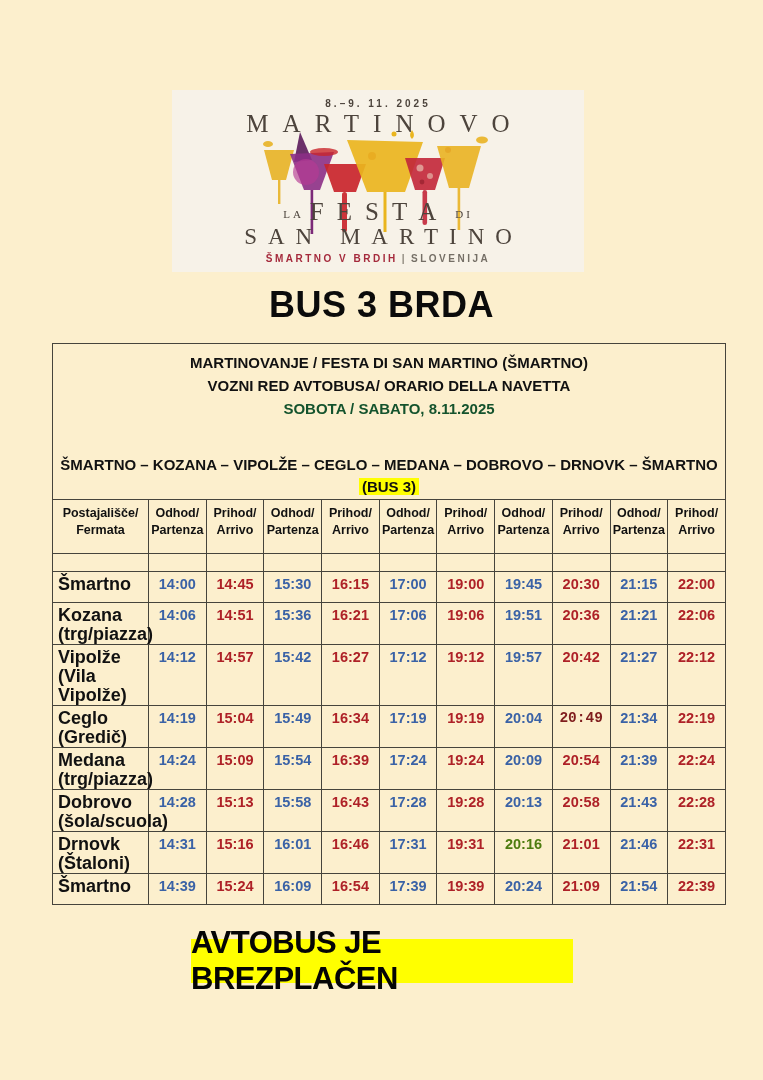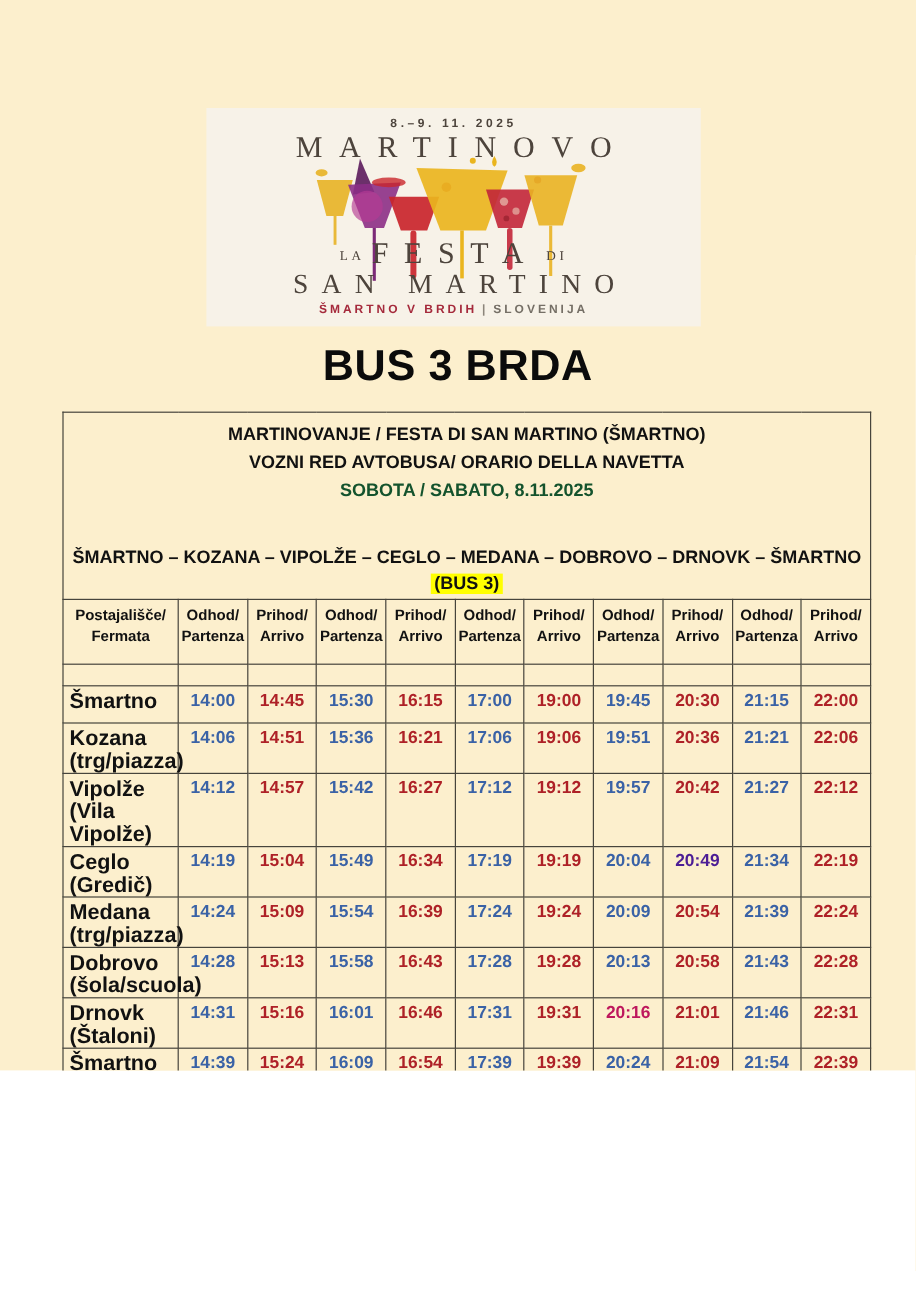--- a/index.html
+++ b/index.html
@@ -1,18 +1,18 @@
 <!DOCTYPE html>
 <html><head>
 <meta charset="utf-8">
 <style>
   html,body{margin:0;padding:0;}
   .page{
     position:relative;
-    width:763px;height:892px;
+    width:763px;height:1080px;
     background:#FCEFCD;
     font-family:"Liberation Sans",sans-serif;
     overflow:hidden;
   }
   
   .logo-box{
     position:absolute;left:172px;top:90px;width:412px;height:182px;
     background:#F7F2E8;overflow:hidden;
   }
   .logo-box .txt{position:absolute;width:100%;text-align:center;color:#4D443C;z-index:2;}
@@ -253,21 +253,21 @@
         </tr>
         <tr>
           <td class="stop-cell">Ceglo (Gredič)</td>
           <td class="time-cell" style="color: rgb(58, 98, 166);">14:19</td>
           <td class="time-cell" style="color: rgb(174, 33, 39);">15:04</td>
           <td class="time-cell" style="color: rgb(58, 98, 166);">15:49</td>
           <td class="time-cell" style="color: rgb(174, 33, 39);">16:34</td>
           <td class="time-cell" style="color: rgb(58, 98, 166);">17:19</td>
           <td class="time-cell" style="color: rgb(174, 33, 39);">19:19</td>
           <td class="time-cell" style="color: rgb(58, 98, 166);">20:04</td>
-          <td class="time-cell" style="color: #4c1d95;">20:49</td>
+          <td class="time-cell" style="color: #7f1d1d; font-family: Liberation Mono, monospace;">20:49</td>
           <td class="time-cell" style="color: rgb(58, 98, 166);">21:34</td>
           <td class="time-cell" style="color: rgb(174, 33, 39);">22:19</td>
         </tr>
         <tr>
           <td class="stop-cell">Medana (trg/piazza)</td>
           <td class="time-cell" style="color: rgb(58, 98, 166);">14:24</td>
           <td class="time-cell" style="color: rgb(174, 33, 39);">15:09</td>
           <td class="time-cell" style="color: rgb(58, 98, 166);">15:54</td>
           <td class="time-cell" style="color: rgb(174, 33, 39);">16:39</td>
           <td class="time-cell" style="color: rgb(58, 98, 166);">17:24</td>
@@ -291,21 +291,21 @@
           <td class="time-cell" style="color: rgb(174, 33, 39);">22:28</td>
         </tr>
         <tr>
           <td class="stop-cell">Drnovk (Štaloni)</td>
           <td class="time-cell" style="color: rgb(58, 98, 166);">14:31</td>
           <td class="time-cell" style="color: rgb(174, 33, 39);">15:16</td>
           <td class="time-cell" style="color: rgb(58, 98, 166);">16:01</td>
           <td class="time-cell" style="color: rgb(174, 33, 39);">16:46</td>
           <td class="time-cell" style="color: rgb(58, 98, 166);">17:31</td>
           <td class="time-cell" style="color: rgb(174, 33, 39);">19:31</td>
-          <td class="time-cell" style="color: #be185d; margin-top: 36px;">20:16</td>
+          <td class="time-cell" style="color: #4d7c0f; margin-top: 36px;">20:16</td>
           <td class="time-cell" style="color: rgb(174, 33, 39);">21:01</td>
           <td class="time-cell" style="color: rgb(58, 98, 166);">21:46</td>
           <td class="time-cell" style="color: rgb(174, 33, 39);">22:31</td>
         </tr>
         <tr>
           <td class="stop-cell">Šmartno</td>
           <td class="time-cell" style="color: rgb(58, 98, 166);">14:39</td>
           <td class="time-cell" style="color: rgb(174, 33, 39);">15:24</td>
           <td class="time-cell" style="color: rgb(58, 98, 166);">16:09</td>
           <td class="time-cell" style="color: rgb(174, 33, 39);">16:54</td>

